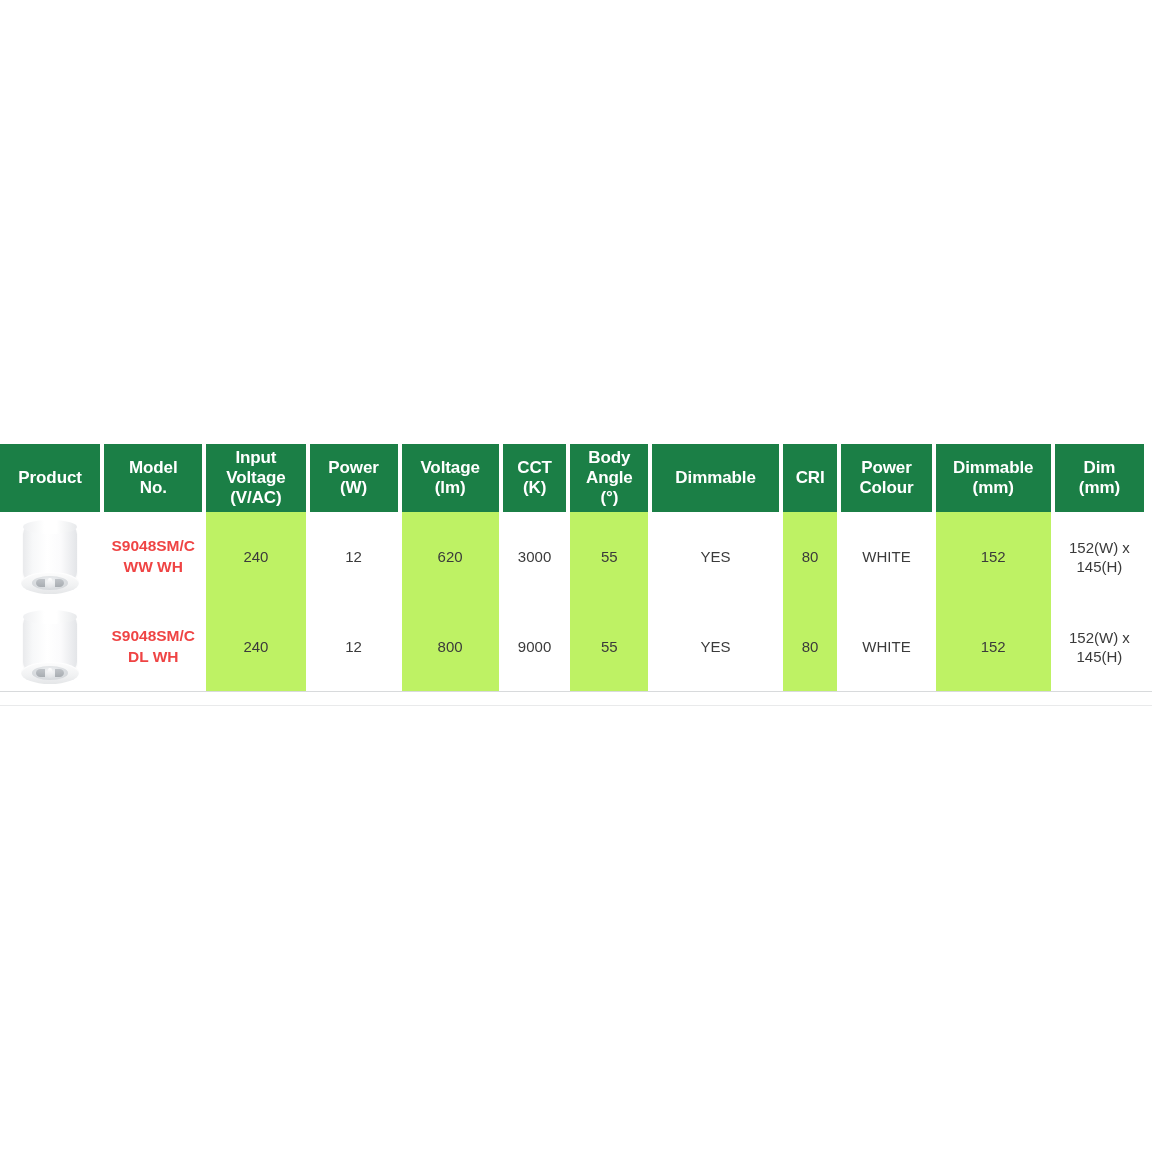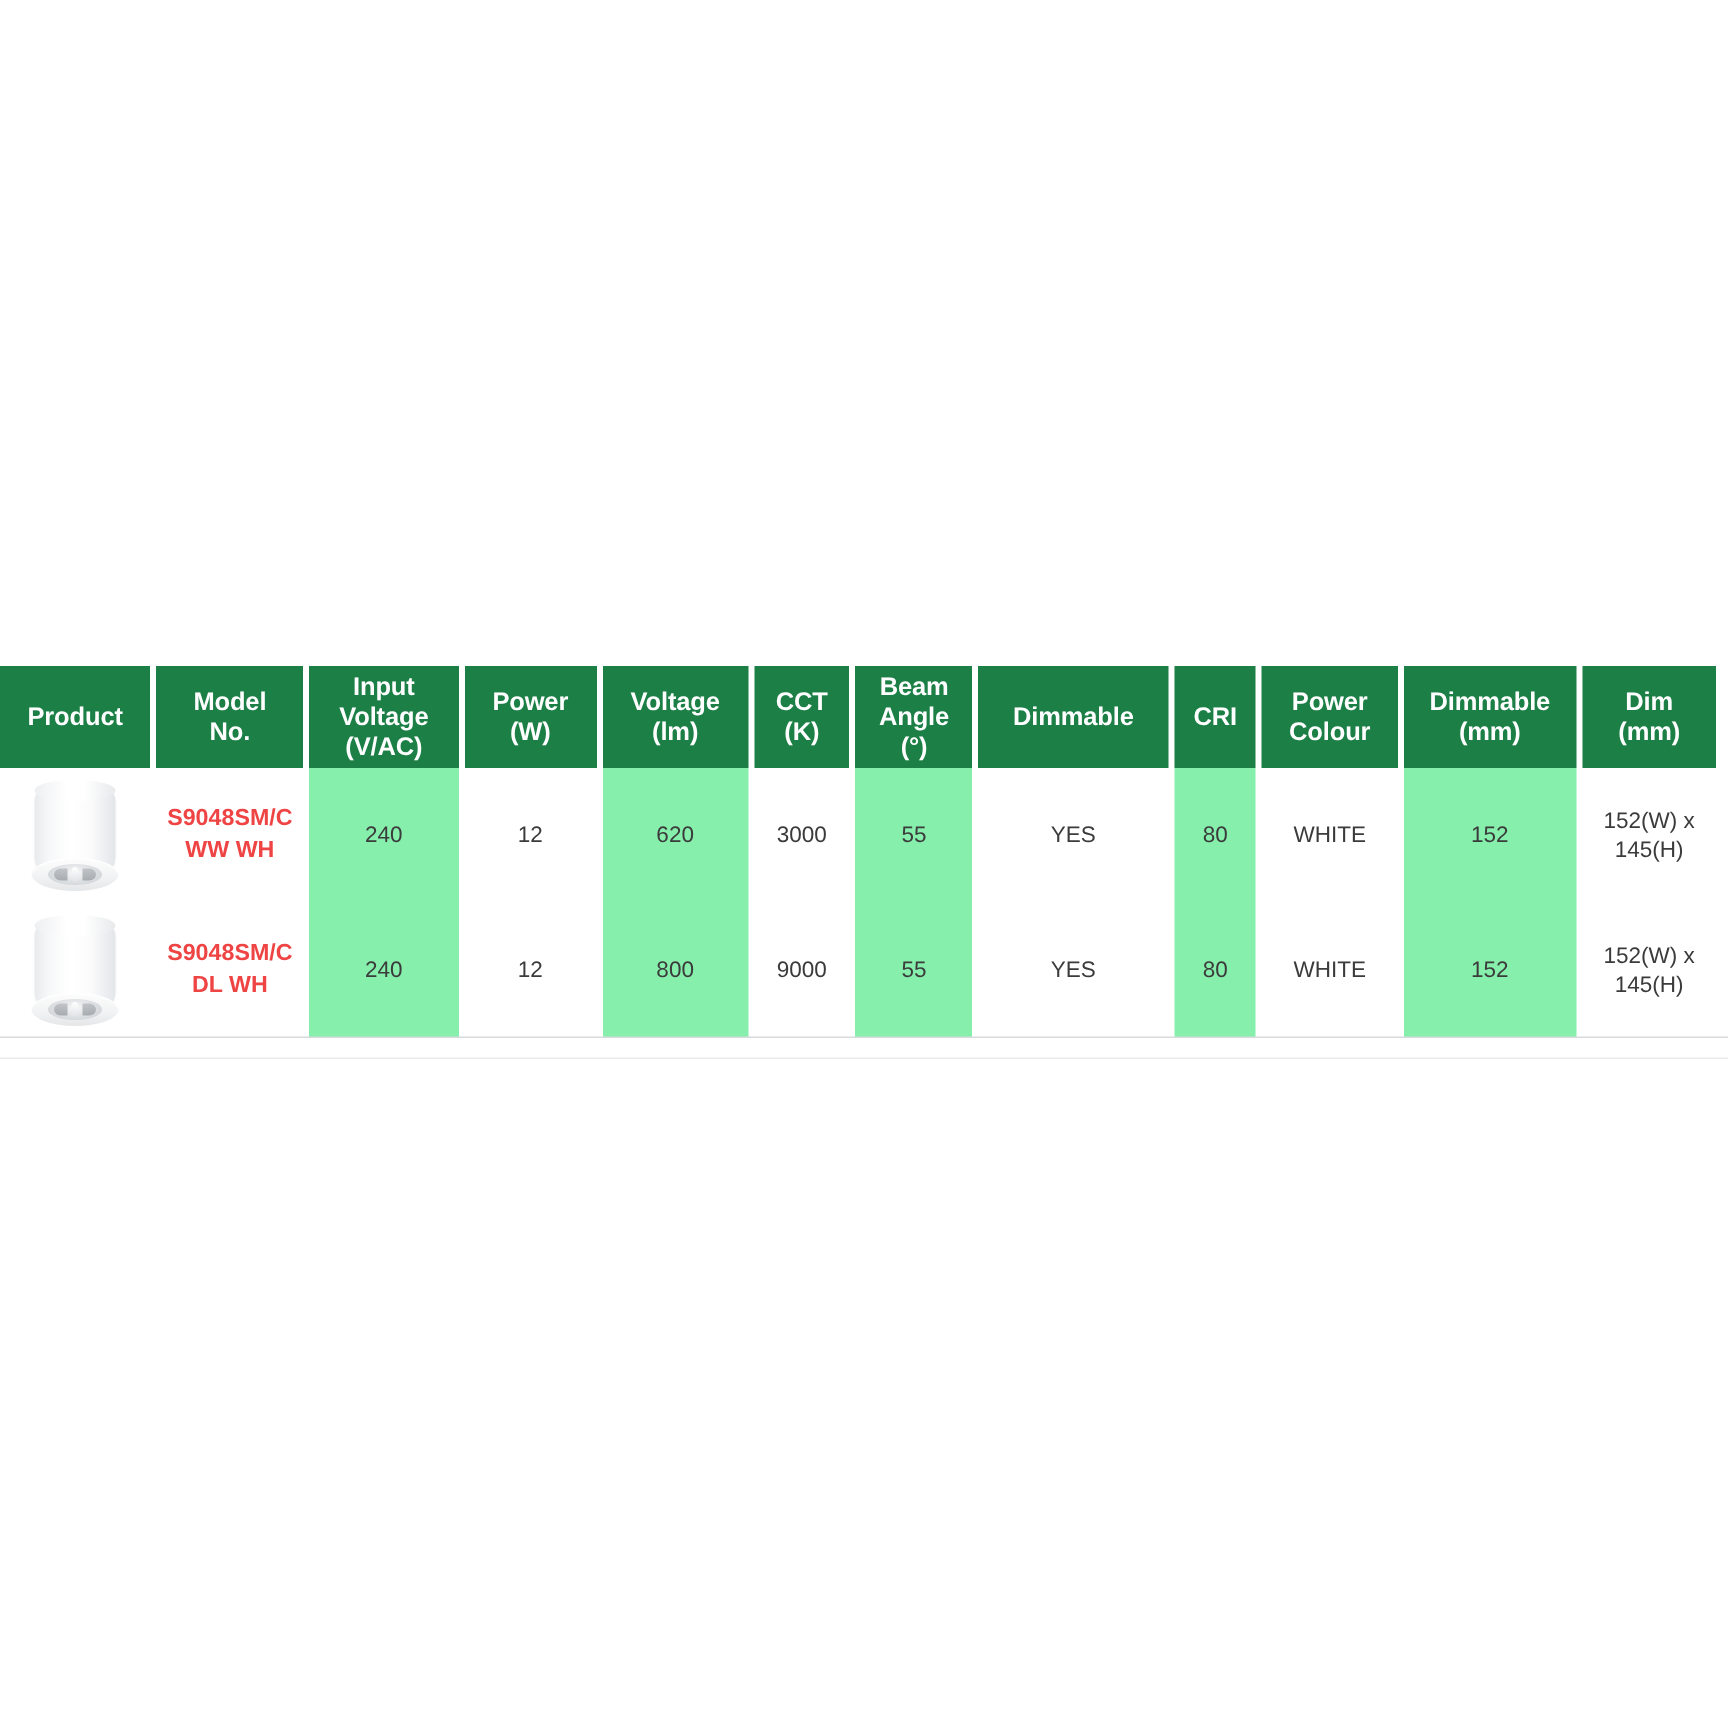--- a/index.html
+++ b/index.html
@@ -55,21 +55,21 @@
     color: #3b3b3b;
     font-size: 15px;
     font-weight: normal;
     text-align: center;
     vertical-align: middle;
     height: 90px;
     padding: 4px 2px;
     line-height: 1.3;
   }
 
-  table.spec-table tbody td.shaded { background: #86efac; }
+  table.spec-table tbody td.shaded { background: #bef264; }
 
   table.spec-table tbody td.model {
     font-weight: bold;
     color: #ef4444;
     font-size: 15.5px;
     line-height: 1.35;
   }
 
   table.spec-table tbody tr.row-2 td { height: 90px; }
 
@@ -215,21 +215,21 @@
           </th>
           <th>
             <span>Voltage</span><br>
             <span>(lm)</span>
           </th>
           <th>
             <span>CCT</span><br>
             <span>(K)</span>
           </th>
           <th>
-            <span>Beam</span><br>
+            <span>Body</span><br>
             <span>Angle</span><br>
             <span>(°)</span>
           </th>
           <th>
             <span>Dimmable</span>
           </th>
           <th>
             <span>CRI</span>
           </th>
           <th>

